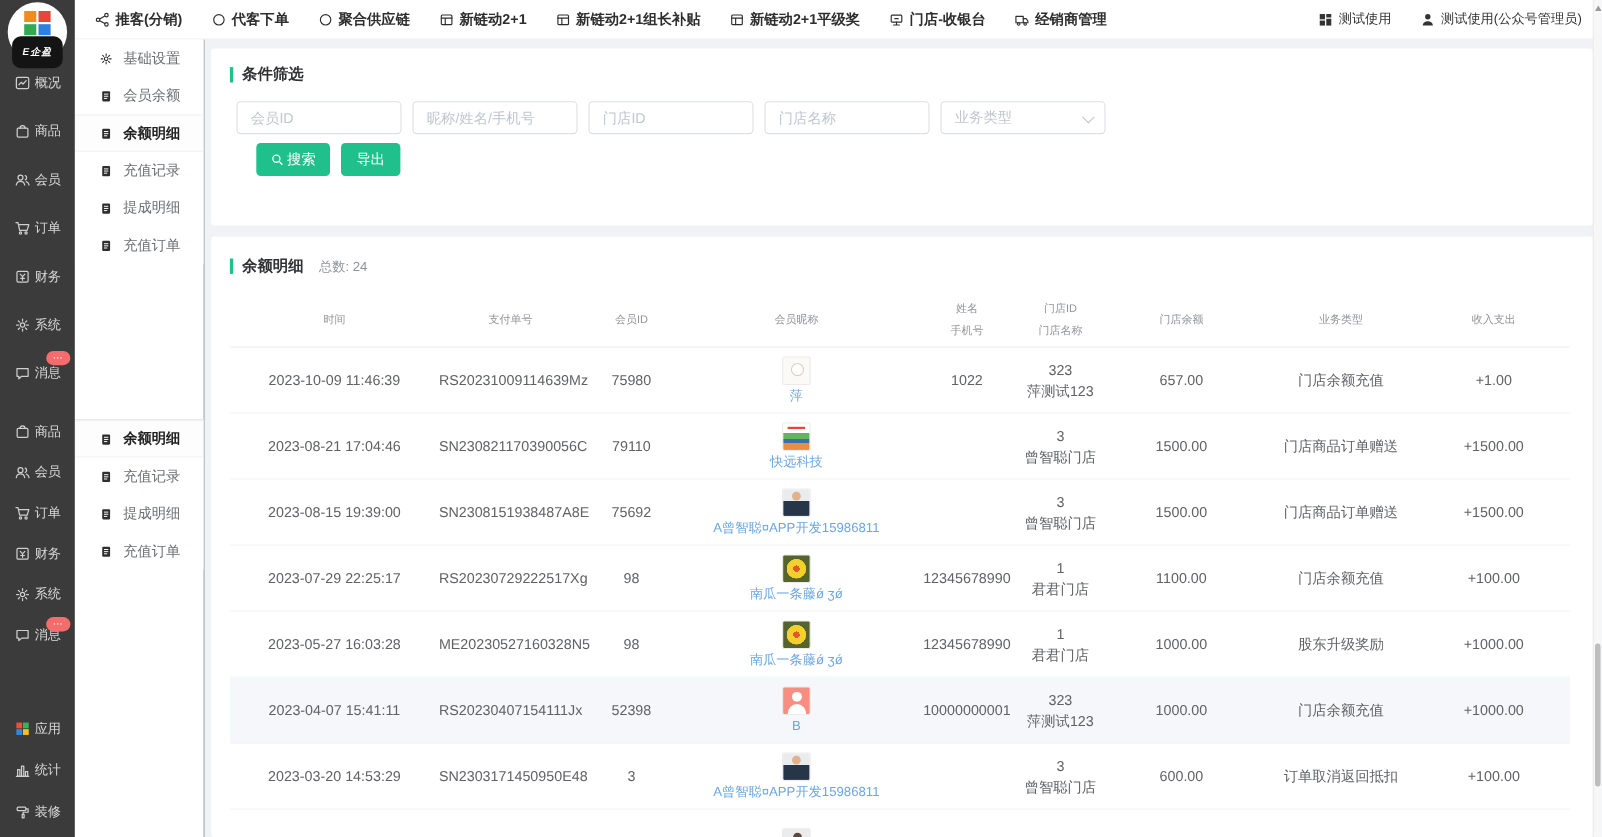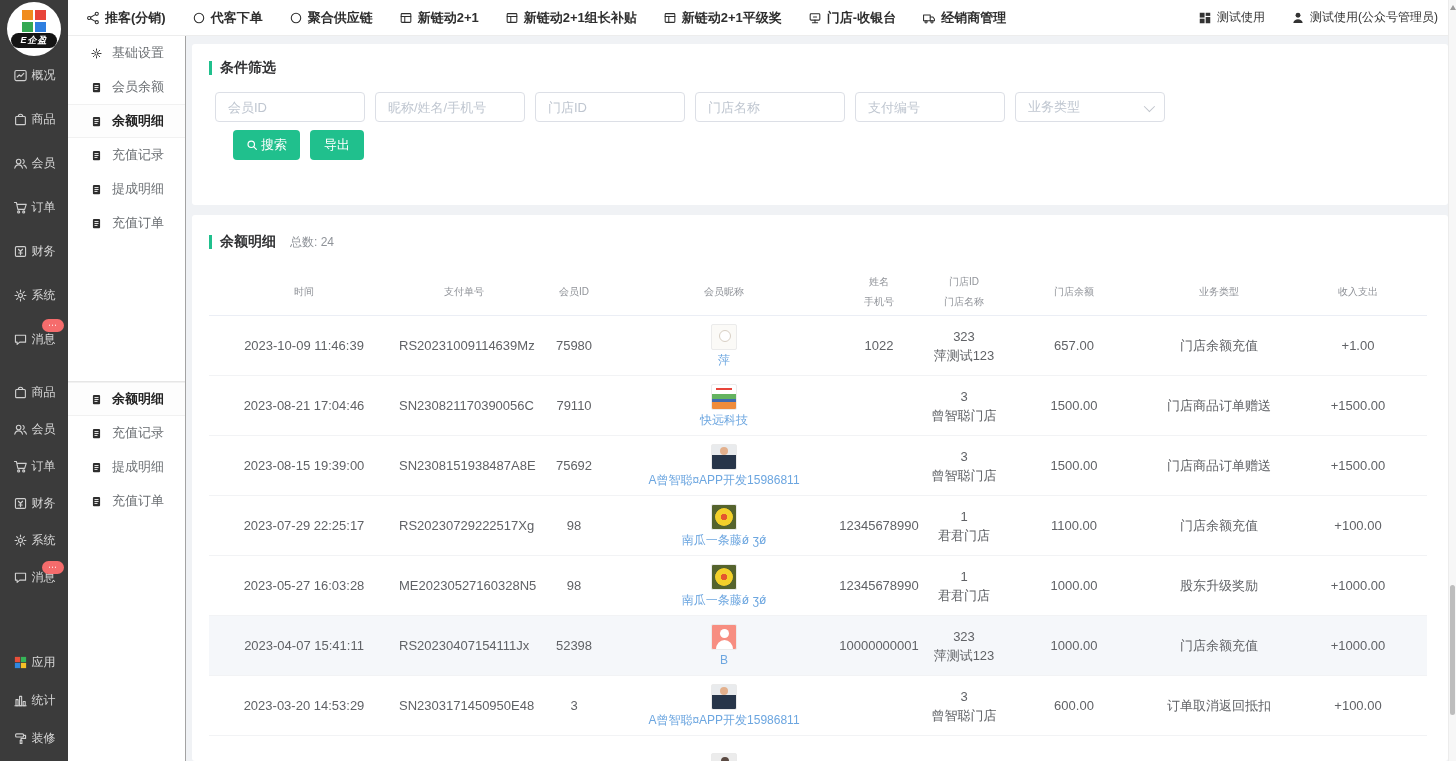--- a/index.html
+++ b/index.html
@@ -20,21 +20,21 @@
   .nav-item svg{width:14px;height:14px}
   .topbar-right{margin-left:auto;display:flex;gap:26px;margin-right:18px;align-items:center}
   .topbar-right .nav-item{font-weight:400;font-size:12px;color:#333}
 
   
   .dark-sidebar{position:absolute;left:0;top:0;width:68px;height:761px;background:#3b3b3b;z-index:5}
   .logo{position:absolute;top:2px;left:7px;width:54px;height:54px;border-radius:50%;background:#fff;box-shadow:0 0 0 2px #3b3b3b}
   .logo-blocks{position:absolute;top:8px;left:15px;display:grid;grid-template-columns:11px 11px;grid-template-rows:10px 10px;gap:2px}
   .logo-blocks i{display:block}
   .lb1{background:#f08c1e}.lb2{background:#e8443a}.lb3{background:#34a853}.lb4{background:#2f7fe0}
-  .logo-ribbon{position:absolute;left:4px;top:31px;width:46px;height:15px;background:#141414;border-radius:8px;color:#fff;font-size:9px;font-weight:700;font-style:italic;display:flex;align-items:center;justify-content:center;letter-spacing:1px}
+  .logo-ribbon{position:absolute;left:4px;top:31px;width:46px;height:29px;background:#141414;border-radius:8px;color:#fff;font-size:9px;font-weight:700;font-style:italic;display:flex;align-items:center;justify-content:center;letter-spacing:1px}
   .ds-section{position:absolute;left:0;width:68px}
   .ds-item{display:flex;align-items:center;justify-content:center;gap:4px;color:#d8d8d8;font-size:12px;position:relative;cursor:pointer}
   .ds-item svg{width:15px;height:15px;color:#cfcfcf}
   #ps1{top:53px}#ps1 .ds-item{height:44px}
   #ps2{top:374px}#ps2 .ds-item{height:37px}
   #ps3{top:643px}#ps3 .ds-item{height:38px}
   .badge{position:absolute;top:2px;right:4px;background:var(--badge);color:#fff;font-size:9px;line-height:13px;padding:0 6px;border-radius:8px;letter-spacing:1px}
 
   
   .sub-sidebar{position:absolute;left:68px;top:36px;width:118px;height:725px;background:#fff;border-right:1px solid #a3a3a3;z-index:4}
@@ -478,21 +478,20 @@
   <div class="card card-filter">
     <div class="sec-title">
       <span class="bar"></span>
       <span>条件筛选</span>
     </div>
     <div class="filter-row" id="filterRow1">
         <input class="f-input" placeholder="会员ID" style="">
         <input class="f-input" placeholder="昵称/姓名/手机号" style="">
         <input class="f-input" placeholder="门店ID" style="">
         <input class="f-input" placeholder="门店名称" style="">
-        <input class="f-input" placeholder="支付编号" style="">
         <div class="f-select">
           <span>业务类型</span>
         </div>
       </div>
     <div class="filter-row" id="filterRow2">
       <button class="btn" id="searchBtn">
         <svg viewBox="0 0 16 16" fill="none" stroke="currentColor" stroke-width="1.6" stroke-linecap="round">
             <circle cx="7" cy="7" r="4.3"></circle>
             <path d="M10.4 10.4L13.8 13.8"></path>
           </svg>

